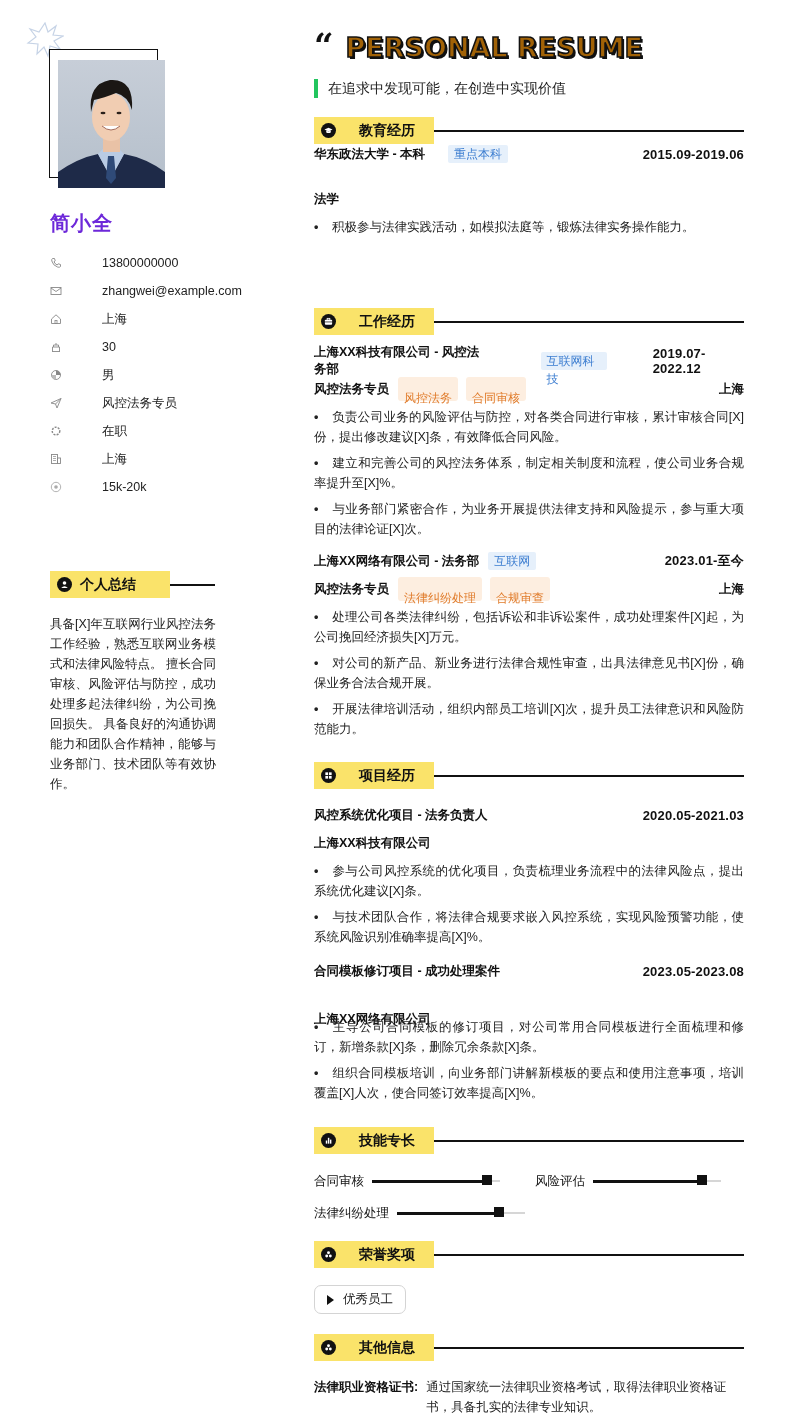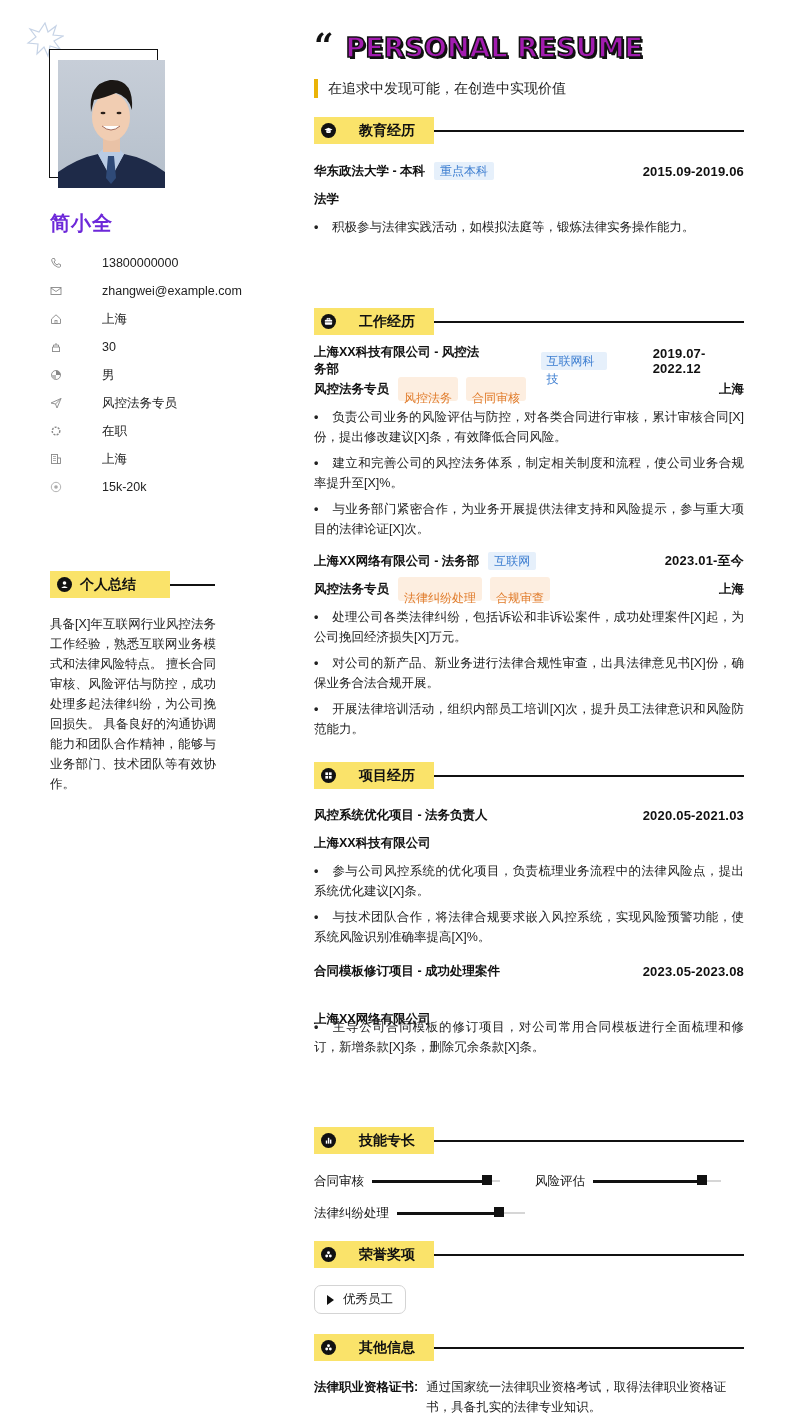--- a/index.html
+++ b/index.html
@@ -23,22 +23,22 @@
   .sec-label .sec-ic { width: 15px; height: 15px; border-radius: 50%; background: #111; display: inline-flex; align-items: center; justify-content: center; margin-right: 8px; }
   .sec-label .sec-ic svg { width: 9px; height: 9px; }
   .sec-line { position: absolute; height: 1.5px; background: #111; top: 13px; }
 
   .summary { position: absolute; left: 50px; top: 614px; width: 166px; font-size: 12.5px; line-height: 20px; color: #222; text-align: justify; }
 
   
   .right { position: absolute; left: 314px; top: 0; width: 430px; }
   .title-wrap { position: absolute; left: 0; top: 28px; height: 44px; display: flex; align-items: flex-start; }
   .quote-mark { font-family: "DejaVu Serif", serif; font-size: 34px; font-weight: bold; line-height: 30px; color: #111; margin-right: 12px; margin-top: 2px; }
-  .bubble-title { font-family: "DejaVu Sans", sans-serif; font-weight: bold; font-size: 27px; letter-spacing: 0px; color: #a21caf; -webkit-text-stroke: 1.6px #111; text-shadow: 2px 2px 0 #111; line-height: 40px; }
-  .tagline { position: absolute; left: 0; top: 79px; height: 19px; border-left: 4px solid #eab308; padding-left: 10px; font-size: 14px; line-height: 19px; color: #222; }
+  .bubble-title { font-family: "DejaVu Sans", sans-serif; font-weight: bold; font-size: 27px; letter-spacing: 0px; color: #a16207; -webkit-text-stroke: 1.6px #111; text-shadow: 2px 2px 0 #111; line-height: 40px; }
+  .tagline { position: absolute; left: 0; top: 79px; height: 19px; border-left: 4px solid #22c55e; padding-left: 10px; font-size: 14px; line-height: 19px; color: #222; }
 
   .section { position: absolute; left: 0; width: 430px; height: 27px; }
   .section .sec-label { width: 120px; gap: 15px; }
   .section .sec-line { left: 120px; right: 0; top: 13px; }
 
   .entry-head { position: absolute; left: 0; width: 430px; height: 20px; display: flex; align-items: center; font-size: 12.5px; font-weight: bold; color: #111; }
   .entry-head .date { margin-left: auto; font-size: 13px; font-weight: bold; letter-spacing: 0.2px; }
   .tag-blue { display: inline-block; margin-left: 9px; padding: 0 6px; height: 18px; line-height: 18px; background: #e6f0fb; color: #3c7dd0; font-size: 12px; font-weight: normal; border-radius: 2px; }
   .tag-orange { display: inline-block; margin-left: 8px; padding: 12px 6px; height: 18px; line-height: 18px; background: #fdeee0; color: #e07b2a; font-size: 12px; font-weight: normal; border-radius: 3px; }
   .sub-head { position: absolute; left: 0; width: 430px; height: 20px; display: flex; align-items: center; font-size: 12.5px; font-weight: bold; color: #111; }
@@ -198,21 +198,21 @@
       <span class="sec-ic">
           <svg viewBox="0 0 10 10">
             <path d="M0.5,4 L5,2 L9.5,4 L5,6 Z" fill="#fff"></path>
             <path d="M2.5,5 L2.5,7.2 Q5,8.6 7.5,7.2 L7.5,5 L5,6.2 Z" fill="#fff"></path>
           </svg>
         </span>
       <span>教育经历</span>
     </div>
     <div class="sec-line"></div>
   </div>
-  <div class="entry-head" style="top:161px;">
+  <div class="entry-head" style="top:144px;gap:14px;">
     <span>华东政法大学 - 本科</span>
     <span class="tag-blue">重点本科</span>
     <span class="date">2015.09-2019.06</span>
   </div>
   <div class="sub-head" style="top:189px;">
     <span>法学</span>
   </div>
   <div class="bullets" style="top:217px;">
     <div class="bullet"><span class="dot">•</span><span>积极参与法律实践活动，如模拟法庭等，锻炼法律实务操作能力。</span></div>
   </div>
@@ -294,20 +294,21 @@
 
   <div class="entry-head" style="top:961px;">
     <span>合同模板修订项目 - 成功处理案件</span>
     <span class="date">2023.05-2023.08</span>
   </div>
   <div class="sub-head" style="top:989px;margin-top:20px;">
     <span>上海XX网络有限公司</span>
   </div>
   <div class="bullets" style="top:1017px;">
     <div class="bullet"><span class="dot">•</span><span>主导公司合同模板的修订项目，对公司常用合同模板进行全面梳理和修订，新增条款[X]条，删除冗余条款[X]条。</span></div>
+    <div class="bullet"><span class="dot">•</span><span>组织合同模板培训，向业务部门讲解新模板的要点和使用注意事项，培训覆盖[X]人次，使合同签订效率提高[X]%。</span></div>
   </div>
 
   <div class="section" style="top:1127px;">
     <div class="sec-label">
       <span class="sec-ic">
           <svg viewBox="0 0 10 10">
             <rect x="2" y="5" width="1.6" height="3.5" fill="#fff"></rect>
             <rect x="4.3" y="2" width="1.6" height="6.5" fill="#fff"></rect>
             <rect x="6.6" y="4" width="1.6" height="4.5" fill="#fff"></rect>
           </svg>

